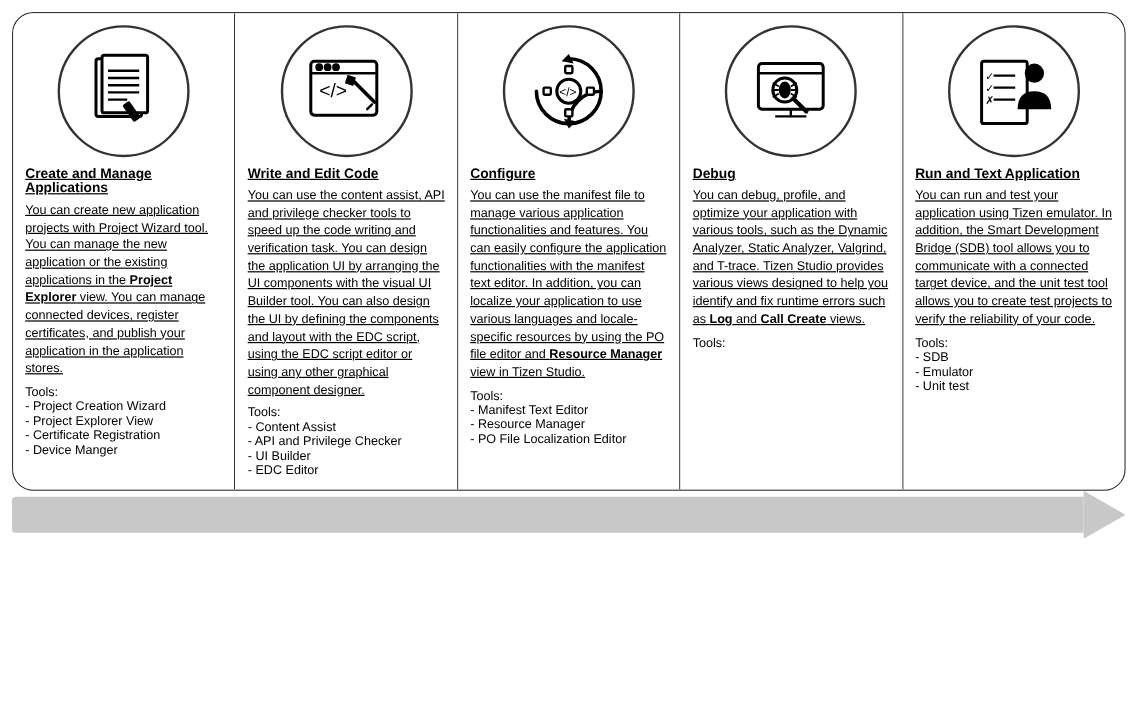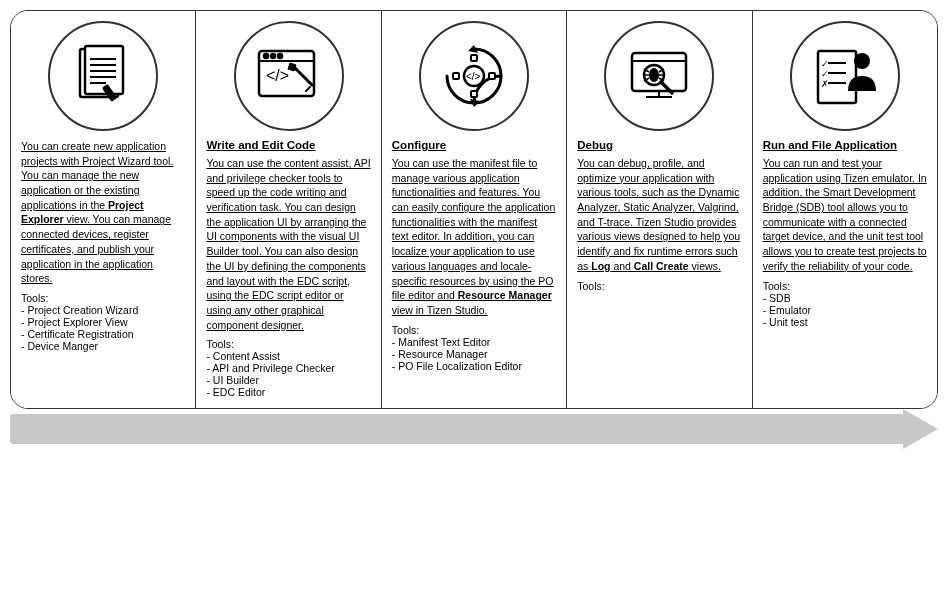--- a/index.html
+++ b/index.html
@@ -132,20 +132,21 @@
             <line x1="22" y1="18" x2="48" y2="18" stroke="#000" stroke-width="2"></line>
             <line x1="22" y1="24" x2="48" y2="24" stroke="#000" stroke-width="2"></line>
             <line x1="22" y1="30" x2="48" y2="30" stroke="#000" stroke-width="2"></line>
             <line x1="22" y1="36" x2="48" y2="36" stroke="#000" stroke-width="2"></line>
             <line x1="22" y1="42" x2="38" y2="42" stroke="#000" stroke-width="2"></line>
 
             <rect x="38" y="46" width="6" height="16" rx="1" ry="1" transform="rotate(-35 38 52)" fill="#000" stroke="#000" stroke-width="1"></rect>
           </svg>
         </div>
       </div>
+      <div class="card-title">Create and Manage Applications</div>
       <div class="card-body">
         You can create new application projects with Project Wizard tool. You can manage the new application or the existing applications in the <span class="bold">Project Explorer</span> view. You can manage connected devices, register certificates, and publish your application in the application stores.
       </div>
       <div class="tools-section">
         <span class="tools-label">Tools:</span>
         <ul class="tools-list">
           <li>Project Creation Wizard</li>
           <li>Project Explorer View</li>
           <li>Certificate Registration</li>
           <li>Device Manger</li>
@@ -271,21 +272,21 @@
             <line x1="18" y1="32" x2="36" y2="32" stroke="#000" stroke-width="2"></line>
             <text x="11" y="36" font-size="9" stroke="none" fill="#000">✓</text>
             <line x1="18" y1="42" x2="36" y2="42" stroke="#000" stroke-width="2"></line>
             <text x="11" y="46" font-size="9" stroke="none" fill="#000">✗</text>
 
             <circle cx="52" cy="20" r="8" fill="#000" stroke="none"></circle>
             <path d="M 38 50 Q 38 35 52 35 Q 66 35 66 50" fill="#000" stroke="none"></path>
           </svg>
         </div>
       </div>
-      <div class="card-title">Run and File Application</div>
+      <div class="card-title">Run and Text Application</div>
       <div class="card-body">
         You can run and test your application using Tizen emulator. In addition, the Smart Development Bridge (SDB) tool allows you to communicate with a connected target device, and the unit test tool allows you to create test projects to verify the reliability of your code.
       </div>
       <div class="tools-section">
         <span class="tools-label">Tools:</span>
         <ul class="tools-list">
           <li>SDB</li>
           <li>Emulator</li>
           <li>Unit test</li>
         </ul>

